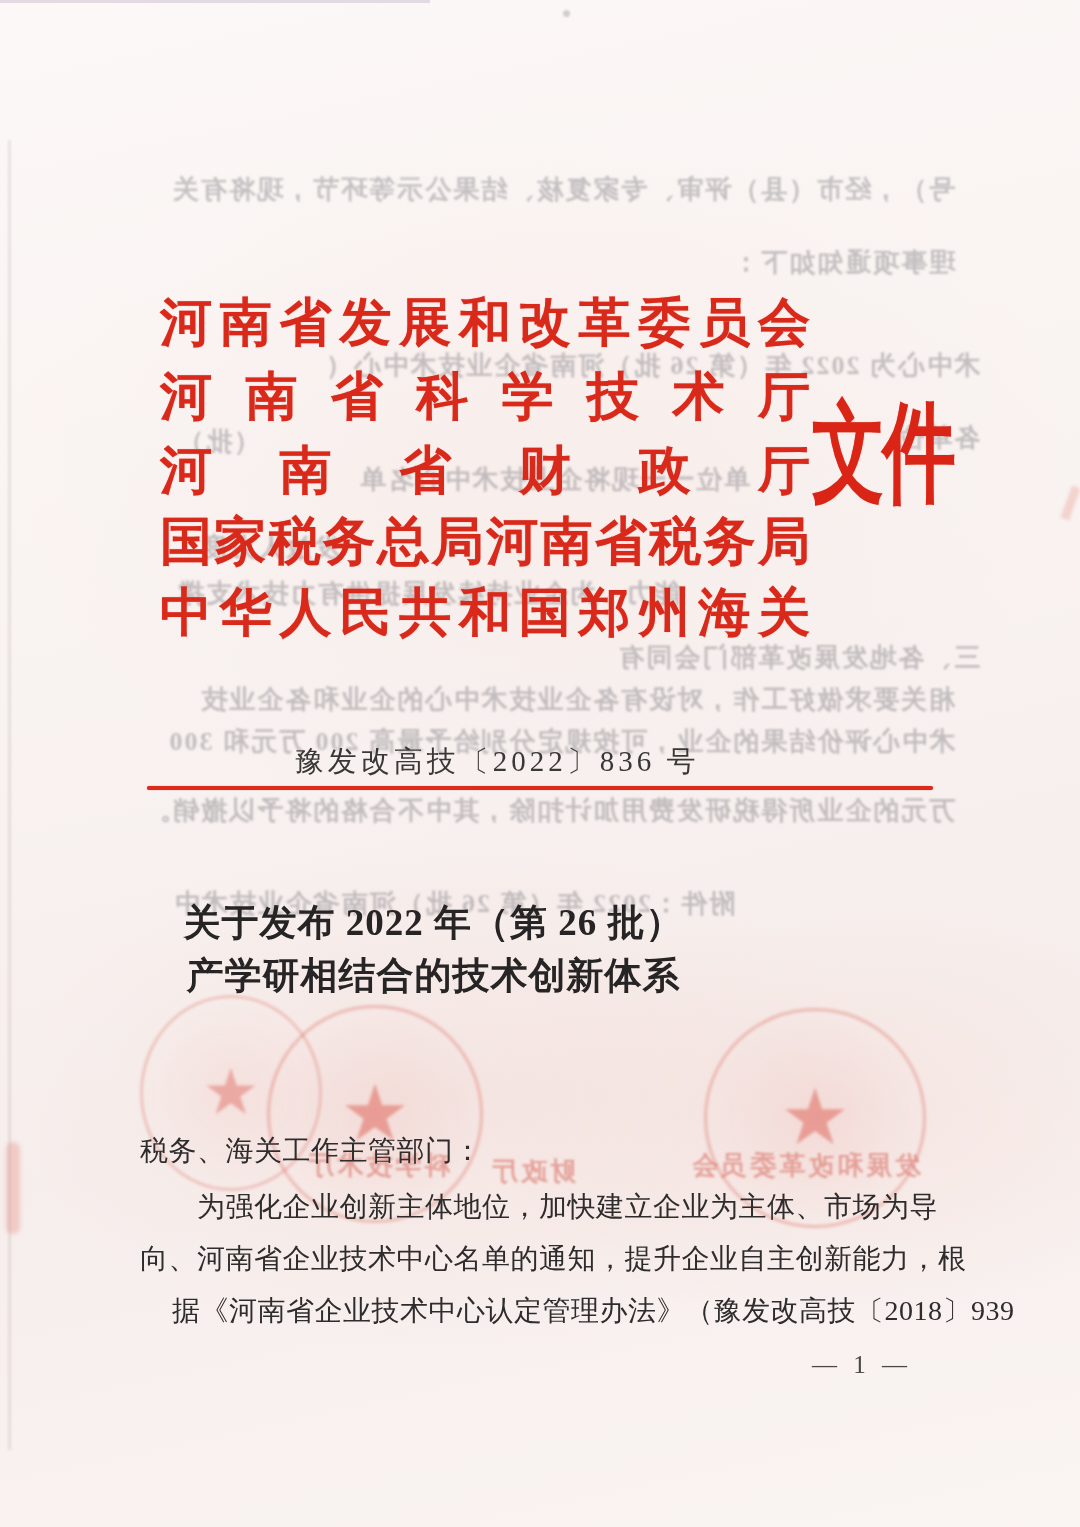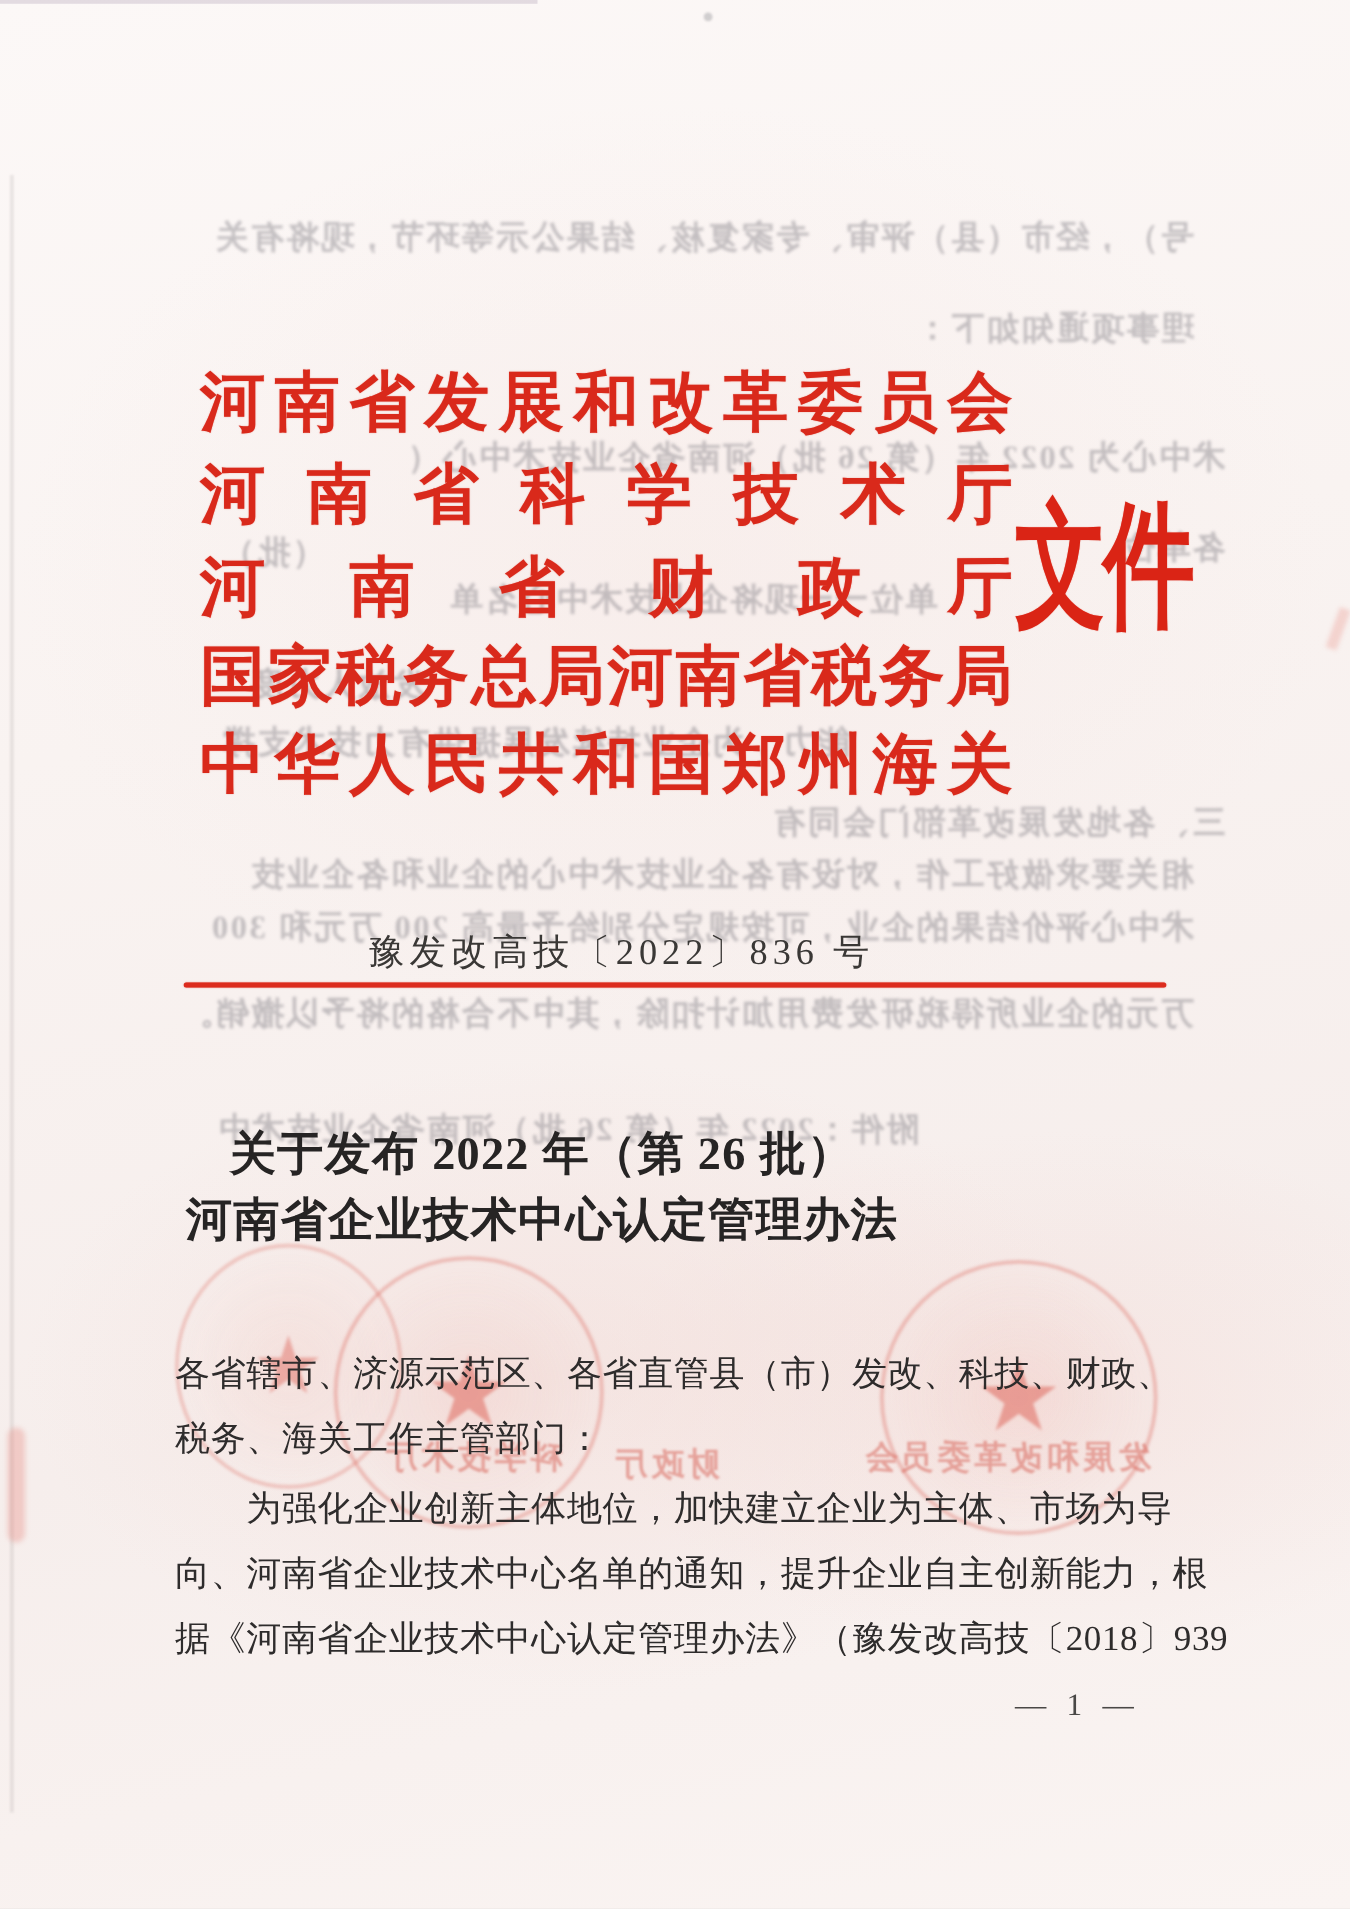--- a/index.html
+++ b/index.html
@@ -165,23 +165,22 @@
       <span>海</span>
       <span>关</span>
     </div>
 
   <div class="doc-type">文件</div>
 
   <div class="doc-number">豫发改高技〔2022〕836 号</div>
   <div class="red-rule"></div>
 
   <div class="title-line" style="top:898px;">关于发布 2022 年（第 26 批）</div>
-  <div class="title-line" style="top:951px;">河南省企业技术中心认定管理办法</div>
+  <div class="title-line" style="top:951px;">产学研相结合的技术创新体系</div>
 
-  <div class="body-line" style="top:1080px;">各省辖市、济源示范区、各省直管县（市）发改、科技、财政、</div>
   <div class="body-line" style="top:1188px;left:197px;width:753px;">为强化企业创新主体地位，加快建立企业为主体、市场为导</div>
   <div class="body-line" style="top:1132px;">税务、海关工作主管部门：</div>
   <div class="body-line" style="top:1240px;">向、河南省企业技术中心名单的通知，提升企业自主创新能力，根</div>
-  <div class="body-line" style="top:1292px;">据《河南省企业技术中心认定管理办法》（豫发改高技〔2018〕939</div>
+  <div class="body-line" style="top:1292px;margin-left:32px;">据《河南省企业技术中心认定管理办法》（豫发改高技〔2018〕939</div>
 
   <div class="page-number">— 1 —</div>
 
 </div>
 
 </body></html>

